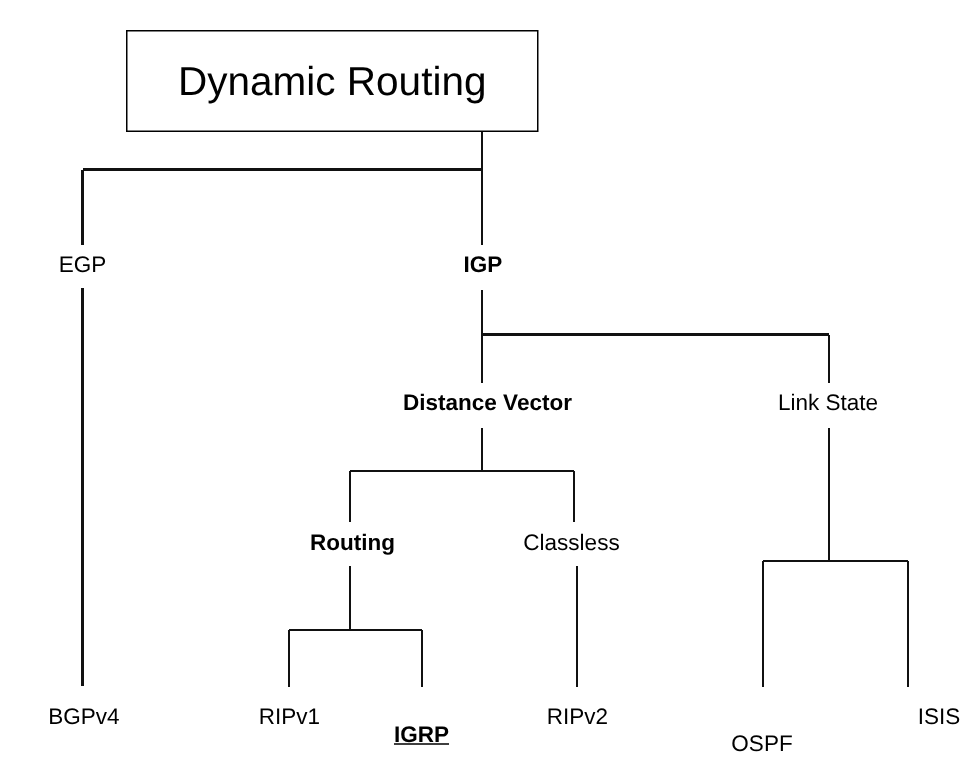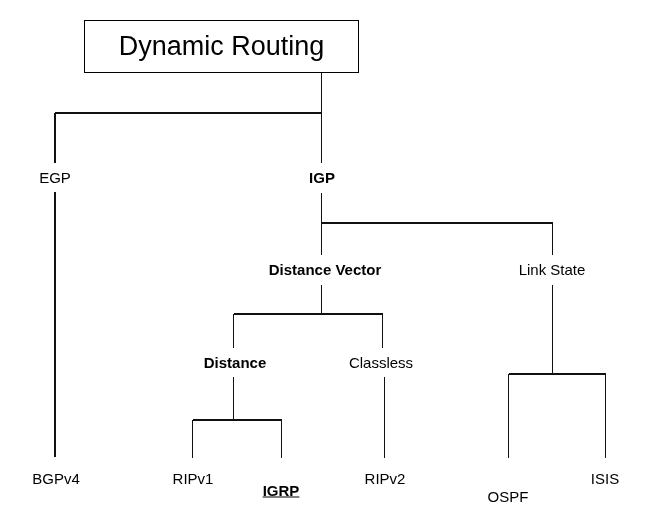--- a/index.html
+++ b/index.html
@@ -86,42 +86,42 @@
     <line x1="281.5" y1="420" x2="281.5" y2="458"></line>
 
     <line x1="384.5" y1="377" x2="384.5" y2="458"></line>
 
     <line x1="552.5" y1="285" x2="552.5" y2="374"></line>
     <line x1="508.5" y1="374" x2="605.5" y2="374"></line>
     <line x1="508.5" y1="374" x2="508.5" y2="458"></line>
     <line x1="605.5" y1="374" x2="605.5" y2="458"></line>
   </svg>
 
-  <div class="root-box" style="left:84px; top:20px; width:275px; height:53px;">
+  <div class="root-box" style="left:84px; top:20px; width:275px; height:68px;">
     <span class="root-box-text">Dynamic Routing</span>
   </div>
 
   <div class="node-label" style="left:55px; top:177px;">
     <span>EGP</span>
   </div>
 
   <div class="node-label bold" style="left:322px; top:177px;">
     <span>IGP</span>
   </div>
 
   <div class="node-label" style="left:552px; top:269px;">
     <span>Link State</span>
   </div>
 
   <div class="node-label bold" style="left:325px; top:269px;">
     <span>Distance Vector</span>
   </div>
 
   <div class="node-label bold" style="left:235px; top:362px;">
-    <span>Distance</span>
+    <span>Routing</span>
   </div>
 
   <div class="node-label" style="left:381px; top:362px;">
     <span>Classless</span>
   </div>
 
   <div class="node-label" style="left:56px; top:478px;">
     <span>BGPv4</span>
   </div>
 
@@ -134,17 +134,17 @@
   </div>
 
   <div class="node-label" style="left:385px; top:478px;">
     <span>RIPv2</span>
   </div>
 
   <div class="node-label" style="left:508px; top:496px;">
     <span>OSPF</span>
   </div>
 
-  <div class="node-label" style="left:605px; top:478px;">
+  <div class="node-label" style="left:626px; top:478px;">
     <span>ISIS</span>
   </div>
 
 </div>
 
 </body></html>

